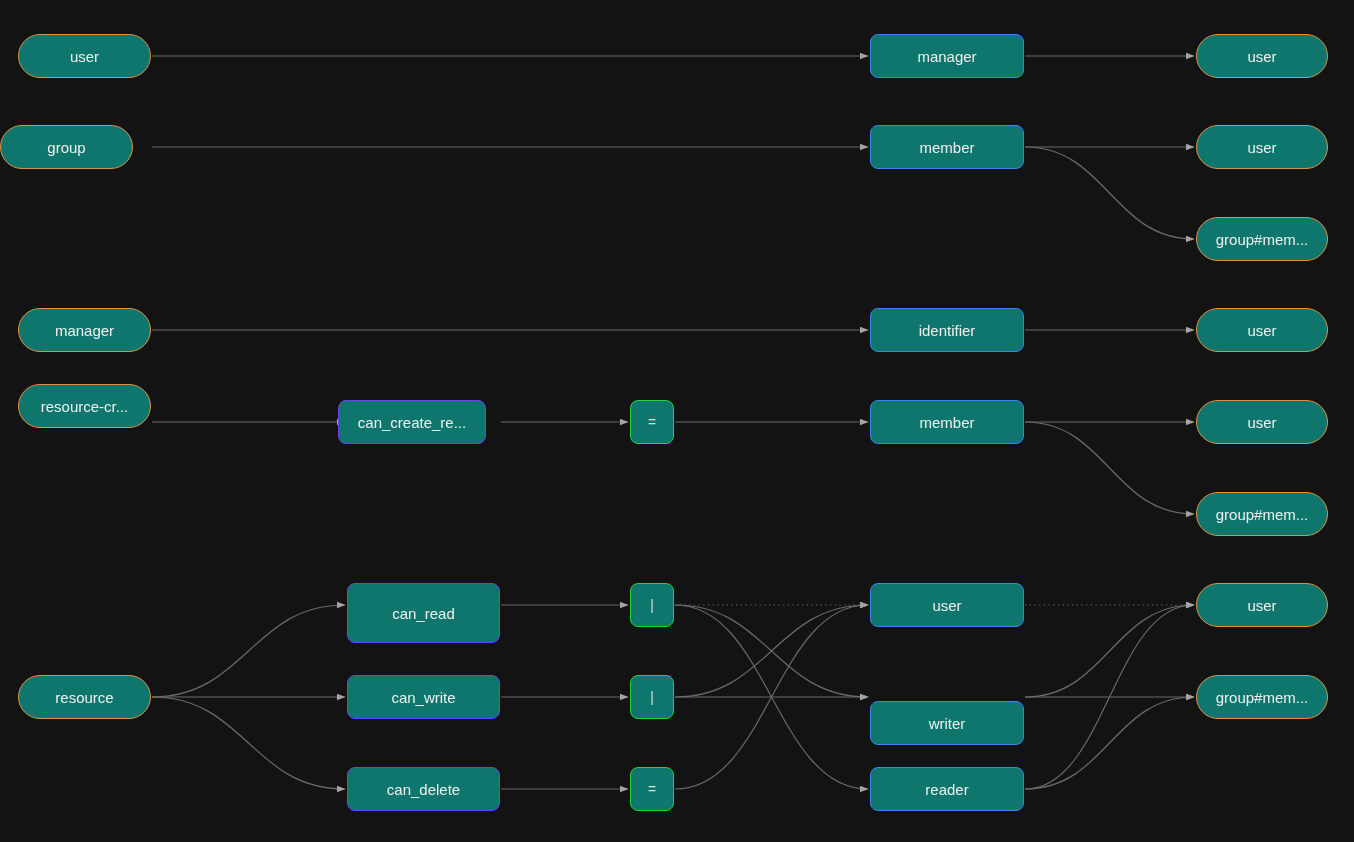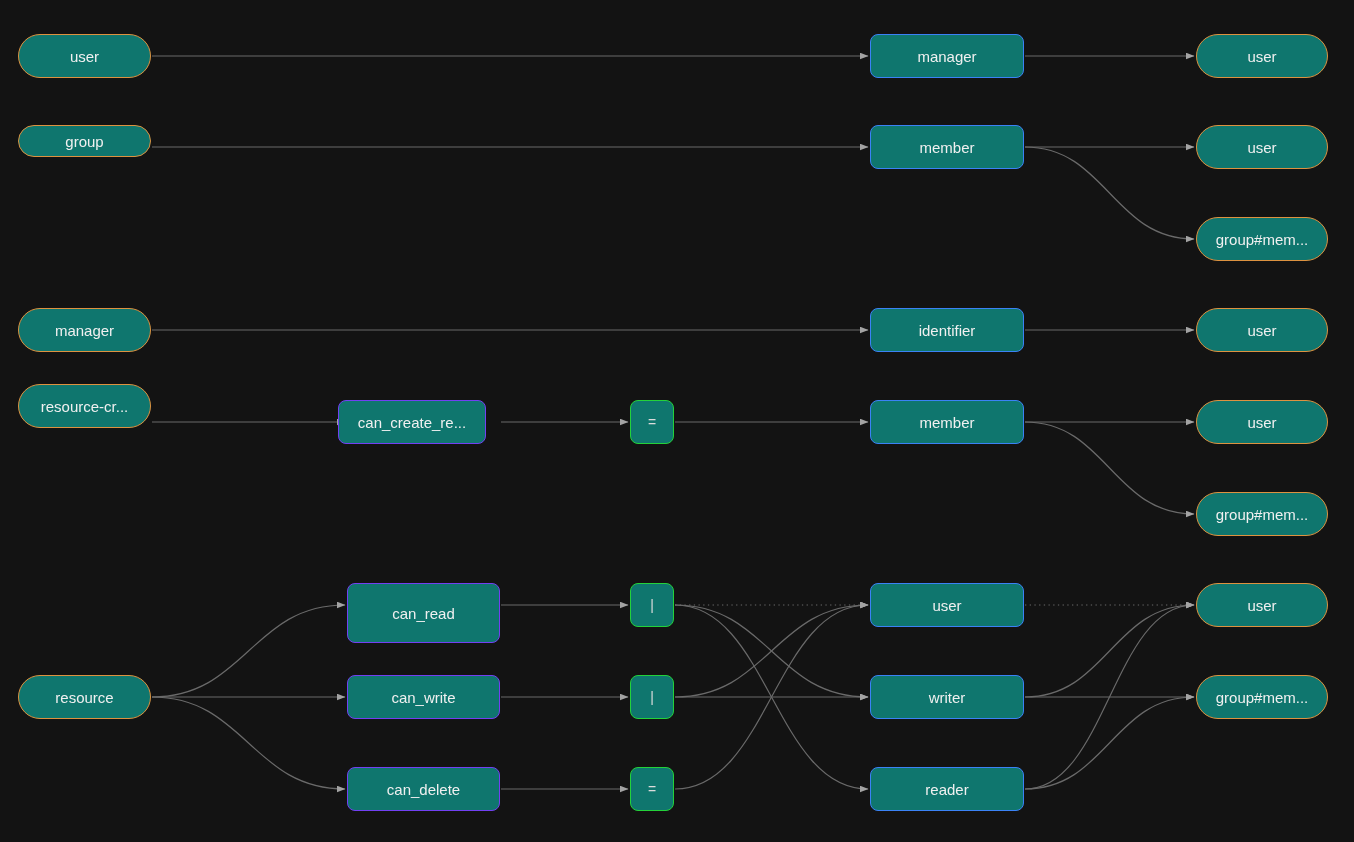--- a/index.html
+++ b/index.html
@@ -49,38 +49,38 @@
       <path d="M675,697 L868,697" fill="none" stroke="#6a6a6a" stroke-width="1.2" marker-end="url(#arrow)"></path>
       <path d="M675,789 C768,789 775,605 868,605" fill="none" stroke="#6a6a6a" stroke-width="1.2" marker-end="url(#arrow)"></path>
       <path d="M1025,605 L1194,605" fill="none" stroke="#6a6a6a" stroke-width="1.2" stroke-dasharray="1.3 3.4" marker-end="url(#arrow)"></path>
       <path d="M1025,697 C1106,697 1113,605 1194,605" fill="none" stroke="#6a6a6a" stroke-width="1.2" marker-end="url(#arrow)"></path>
       <path d="M1025,697 L1194,697" fill="none" stroke="#6a6a6a" stroke-width="1.2" marker-end="url(#arrow)"></path>
       <path d="M1025,789 C1106,789 1113,605 1194,605" fill="none" stroke="#6a6a6a" stroke-width="1.2" marker-end="url(#arrow)"></path>
       <path d="M1025,789 C1106,789 1113,697 1194,697" fill="none" stroke="#6a6a6a" stroke-width="1.2" marker-end="url(#arrow)"></path>
     </svg>
   <div id="node-layer">
       <div class="node entity" style="left: 18px; top: 34px; width: 133px; height: 44px;">user</div>
-      <div class="node entity" style="left: 18px; top: 125px; width: 133px; height: 32px;">group</div>
+      <div class="node entity" style="left: 0; top: 125px; width: 133px; height: 44px;">group</div>
       <div class="node entity" style="left: 18px; top: 308px; width: 133px; height: 44px;">manager</div>
       <div class="node entity" style="left: 18px; top: 384px; width: 133px; height: 44px;">resource-cr...</div>
       <div class="node entity" style="left: 18px; top: 675px; width: 133px; height: 44px;">resource</div>
       <div class="node permission" style="left: 338px; top: 400px; width: 148px; height: 44px;">can_create_re...</div>
       <div class="node permission" style="left: 347px; top: 583px; width: 153px; height: 60px;">can_read</div>
       <div class="node permission" style="left: 347px; top: 675px; width: 153px; height: 44px;">can_write</div>
       <div class="node permission" style="left: 347px; top: 767px; width: 153px; height: 44px;">can_delete</div>
       <div class="node operator" style="left: 630px; top: 400px; width: 44px; height: 44px;">=</div>
       <div class="node operator" style="left: 630px; top: 583px; width: 44px; height: 44px;">|</div>
       <div class="node operator" style="left: 630px; top: 675px; width: 44px; height: 44px;">|</div>
       <div class="node operator" style="left: 630px; top: 767px; width: 44px; height: 44px;">=</div>
       <div class="node relation" style="left: 870px; top: 34px; width: 154px; height: 44px;">manager</div>
       <div class="node relation" style="left: 870px; top: 125px; width: 154px; height: 44px;">member</div>
       <div class="node relation" style="left: 870px; top: 308px; width: 154px; height: 44px;">identifier</div>
       <div class="node relation" style="left: 870px; top: 400px; width: 154px; height: 44px;">member</div>
       <div class="node relation" style="left: 870px; top: 583px; width: 154px; height: 44px;">user</div>
-      <div class="node relation" style="left: 870px; top: 675px; width: 154px; height: 44px;">writer</div>
+      <div class="node relation" style="left: 870px; top: 701px; width: 154px; height: 44px;">writer</div>
       <div class="node relation" style="left: 870px; top: 767px; width: 154px; height: 44px;">reader</div>
       <div class="node entity" style="left: 1196px; top: 34px; width: 132px; height: 44px;">user</div>
       <div class="node entity" style="left: 1196px; top: 125px; width: 132px; height: 44px;">user</div>
       <div class="node entity" style="left: 1196px; top: 217px; width: 132px; height: 44px;">group#mem...</div>
       <div class="node entity" style="left: 1196px; top: 308px; width: 132px; height: 44px;">user</div>
       <div class="node entity" style="left: 1196px; top: 400px; width: 132px; height: 44px;">user</div>
       <div class="node entity" style="left: 1196px; top: 492px; width: 132px; height: 44px;">group#mem...</div>
       <div class="node entity" style="left: 1196px; top: 583px; width: 132px; height: 44px;">user</div>
       <div class="node entity" style="left: 1196px; top: 675px; width: 132px; height: 44px;">group#mem...</div>
     </div>

